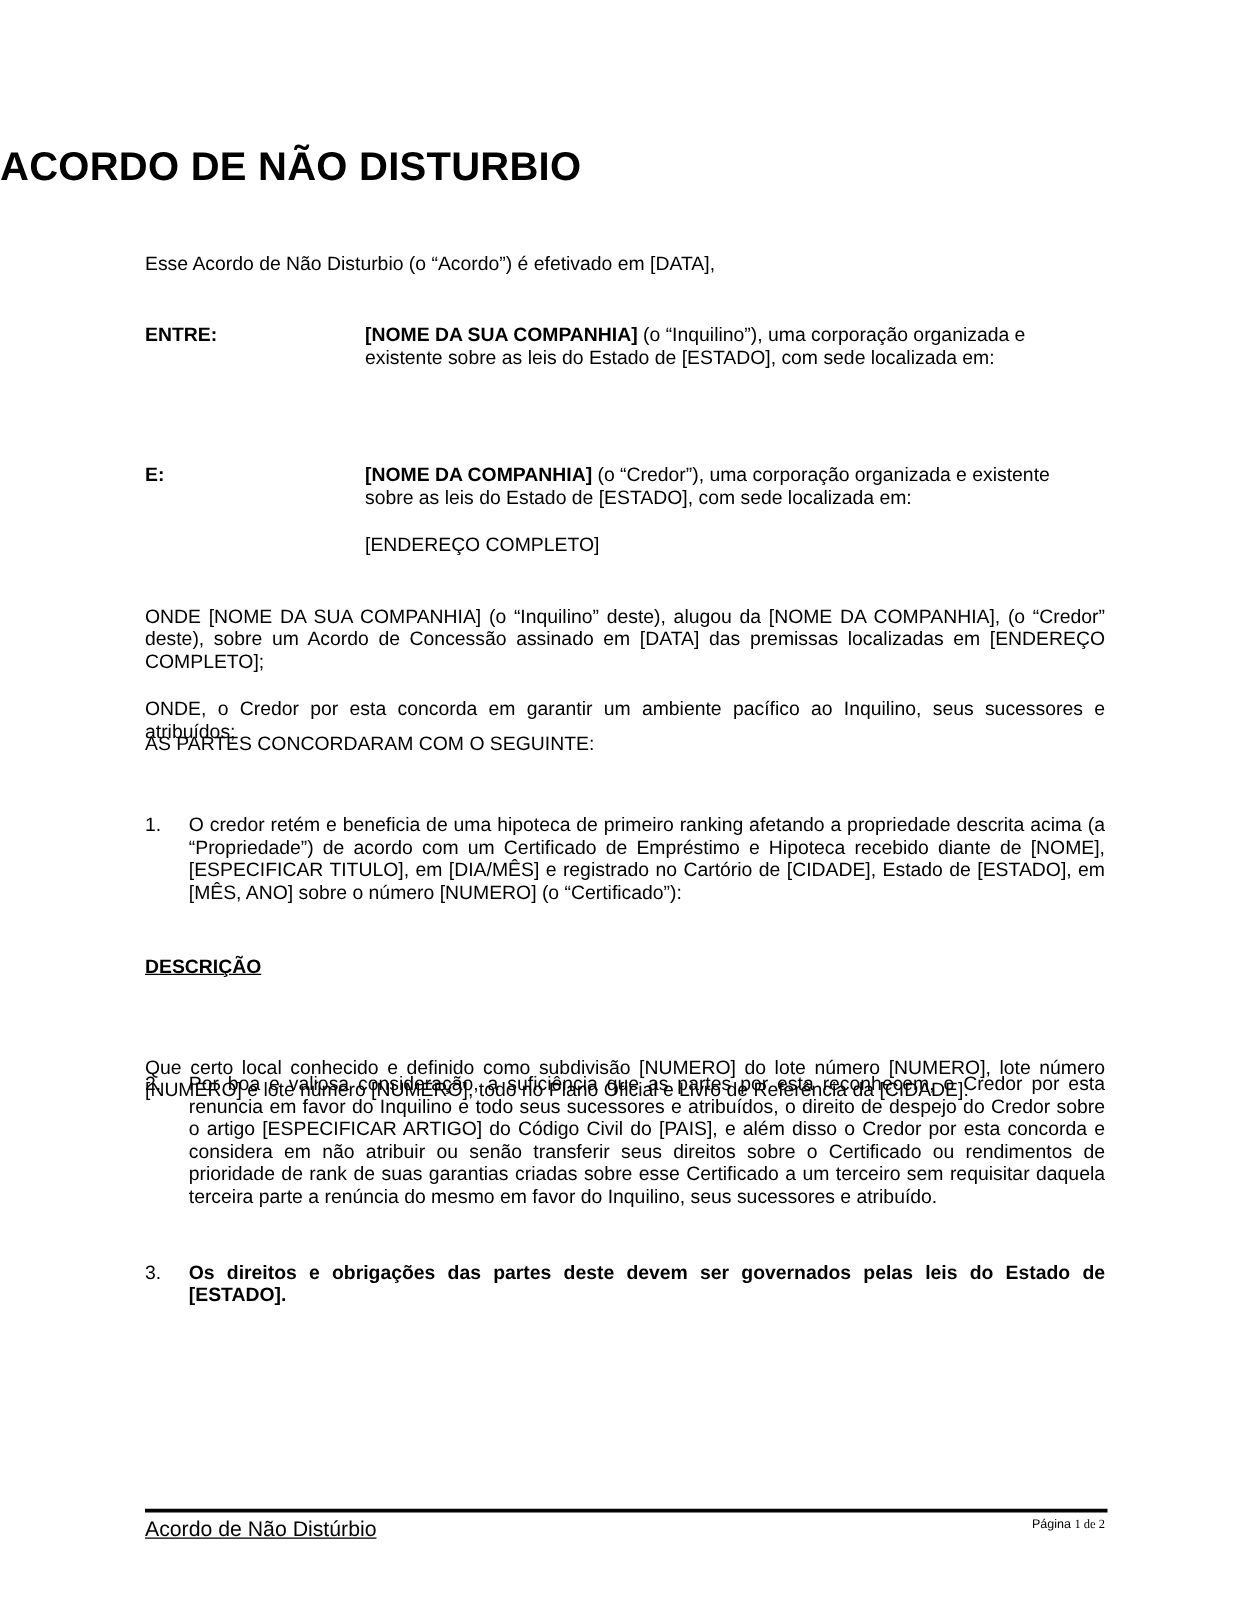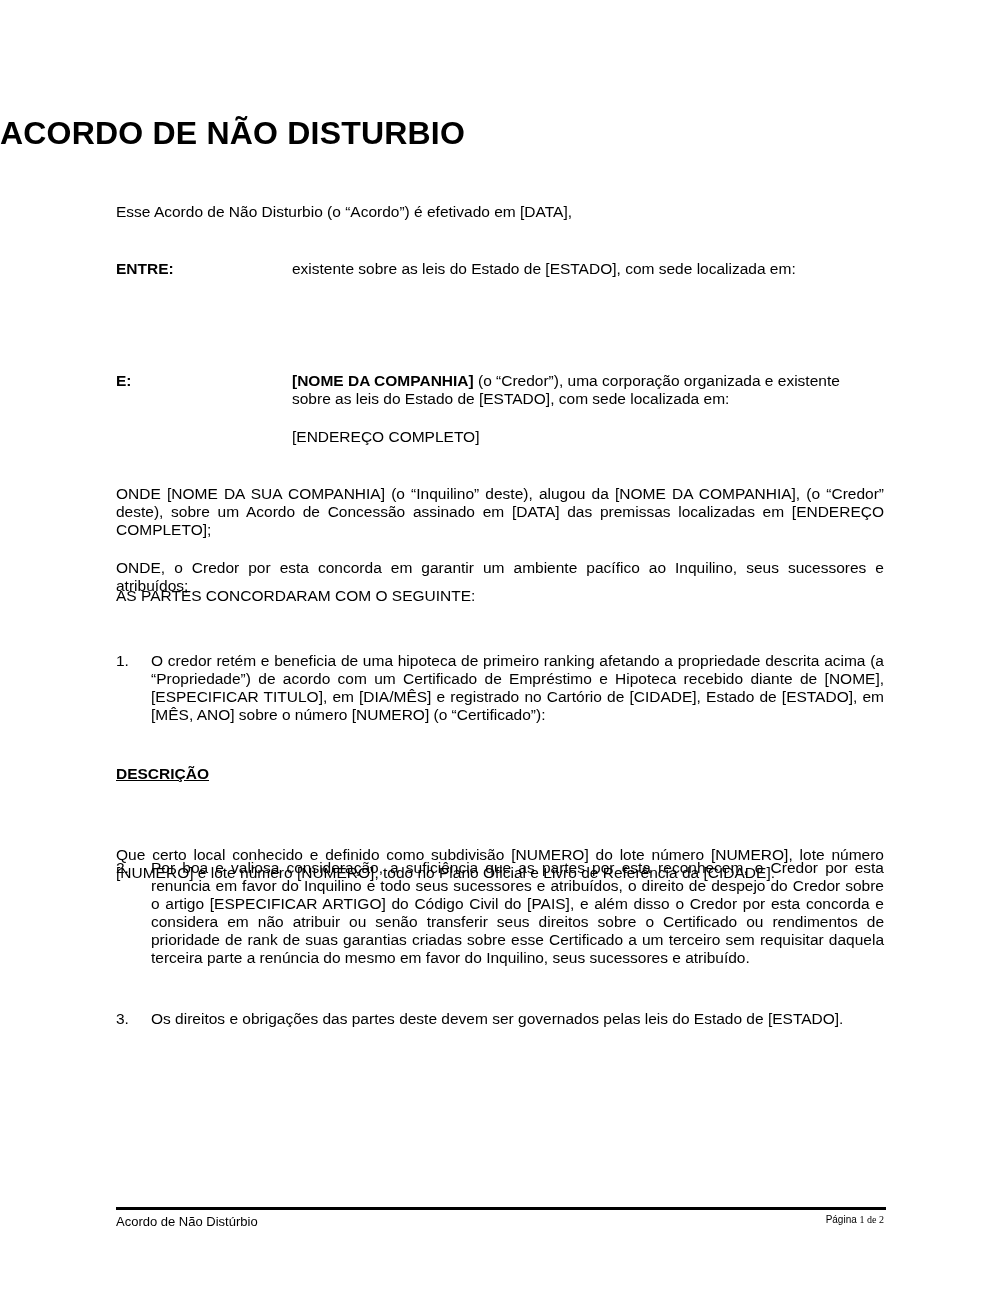--- a/index.html
+++ b/index.html
@@ -9,34 +9,37 @@
     .title { position: absolute; top: 115px; left: 0; width: 1000px; text-align: left;
       font-weight: bold; font-size: 32px; letter-spacing: 0.2px; }
     .p { position: absolute; left: 116px; width: 768px; line-height: 18px; text-align: justify; }
     .label { position: absolute; left: 116px; font-weight: bold; }
     .indent { position: absolute; left: 292px; width: 600px; line-height: 18px; }
     .b { font-weight: bold; }
     .num { position: absolute; left: 116px; }
     .item { position: absolute; left: 151px; width: 733px; line-height: 18px; text-align: justify; }
     .heading { position: absolute; left: 116px; font-weight: bold; text-decoration: underline; }
     .footer-rule { position: absolute; left: 116px; top: 1207px; width: 770px; height: 3px; background: #000; }
-    .footer-left { position: absolute; left: 116px; top: 1214px; font-size: 13px; }
+    .footer-left { position: absolute; left: 116px; top: 1214px; font-size: 17px; text-decoration: underline; }
     .footer-right { position: absolute; right: 116px; top: 1214px; font-size: 10px; }
     .serif { font-family: "Liberation Serif", serif; }
   </style>
 </head>
 <body>
 
 <div class="page">
   <div class="title">ACORDO DE NÃO DISTURBIO</div>
 
   <div class="p" style="top:203px;">Esse Acordo de Não Disturbio (o “Acordo”) é efetivado em [DATA],</div>
 
   <div class="label" style="top:260px;">ENTRE:</div>
   <div class="indent" style="top:260px;">
+    <div>
+      <span class="b">[NOME DA SUA COMPANHIA]</span><span> (o “Inquilino”), uma corporação organizada e</span>
+    </div>
     <div>existente sobre as leis do Estado de [ESTADO], com sede localizada em:</div>
   </div>
 
   <div class="label" style="top:372px;">E:</div>
   <div class="indent" style="top:372px;">
     <div>
       <span class="b">[NOME DA COMPANHIA]</span><span> (o “Credor”), uma corporação organizada e existente</span>
     </div>
     <div>sobre as leis do Estado de [ESTADO], com sede localizada em:</div>
   </div>
@@ -49,20 +52,20 @@
   <div class="num" style="top:652px;">1.</div>
   <div class="item" style="top:652px;">O credor retém e beneficia de uma hipoteca de primeiro ranking afetando a propriedade descrita acima (a “Propriedade”) de acordo com um Certificado de Empréstimo e Hipoteca recebido diante de [NOME], [ESPECIFICAR TITULO], em [DIA/MÊS] e registrado no Cartório de [CIDADE], Estado de [ESTADO], em [MÊS, ANO] sobre o número [NUMERO] (o “Certificado”):</div>
 
   <div class="heading" style="top:765px;">DESCRIÇÃO</div>
   <div class="p" style="top:802px;margin-top:44px;">Que certo local conhecido e definido como subdivisão [NUMERO] do lote número [NUMERO], lote número [NUMERO] e lote número [NUMERO], todo no Plano Oficial e Livro de Referência da [CIDADE].</div>
 
   <div class="num" style="top:859px;">2.</div>
   <div class="item" style="top:859px;">Por boa e valiosa consideração, a suficiência que as partes por esta reconhecem, o Credor por esta renuncia em favor do Inquilino e todo seus sucessores e atribuídos, o direito de despejo do Credor sobre o artigo [ESPECIFICAR ARTIGO] do Código Civil do [PAIS], e além disso o Credor por esta concorda e considera em não atribuir ou senão transferir seus direitos sobre o Certificado ou rendimentos de prioridade de rank de suas garantias criadas sobre esse Certificado a um terceiro sem requisitar daquela terceira parte a renúncia do mesmo em favor do Inquilino, seus sucessores e atribuído.</div>
 
   <div class="num" style="top:1010px;">3.</div>
-  <div class="item" style="top:1010px;">Os direitos e obrigações das partes deste devem ser governados pelas leis do Estado de [ESTADO].</div>
+  <div class="item" style="top:1010px;font-weight:bold;">Os direitos e obrigações das partes deste devem ser governados pelas leis do Estado de [ESTADO].</div>
 
   <div class="footer-rule"></div>
   <div class="footer-left">Acordo de Não Distúrbio</div>
   <div class="footer-right">
     <span>Página </span><span class="serif">1</span><span class="serif"> de </span><span class="serif">2</span>
   </div>
 </div>
 
 </body></html>

